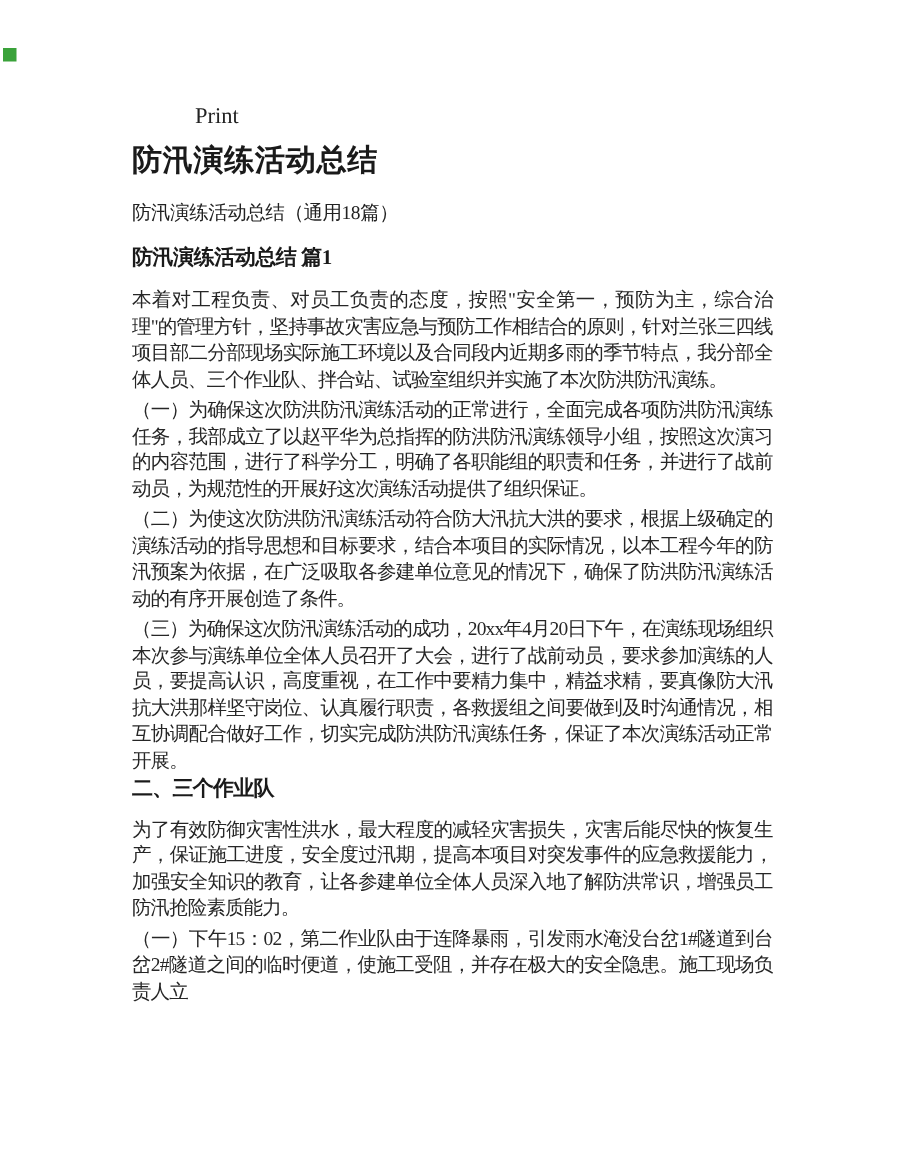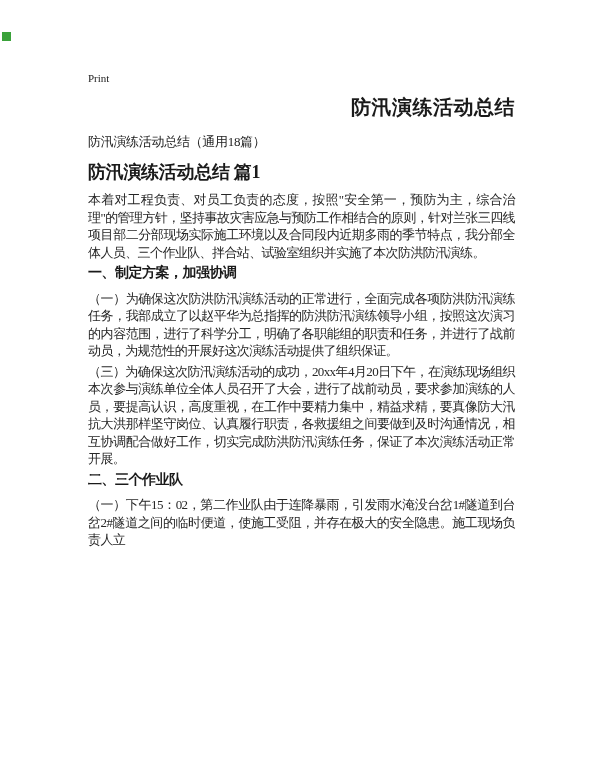--- a/index.html
+++ b/index.html
@@ -20,41 +20,42 @@
     left: 2px;
     top: 32px;
     width: 9px;
     height: 9px;
     background: #3aa23a;
   }
   .doc {
     padding: 70px 85px 0 88px;
   }
   .print-label {
-    font-size: 11px;
+    font-size: 15px;
     line-height: 16px;
     color: #222222;
+    margin-left: 42px;
   }
   .page-title {
     margin: 8px 0 0 0;
     font-size: 20px;
     line-height: 26px;
     font-weight: bold;
-    text-align: right;
+    text-align: left;
     color: #1a1a1a;
     letter-spacing: 0.5px;
   }
   .subtitle {
     margin: 13px 0 13px 0;
     font-size: 13px;
     line-height: 17.5px;
     letter-spacing: -0.3px;
   }
   .h-pian {
-    font-size: 18px;
+    font-size: 14px;
     line-height: 17.5px;
     font-weight: bold;
     margin: 9px 0 10px 0;
     letter-spacing: -0.3px;
     color: #1a1a1a;
   }
   .sec-h {
     font-size: 14px;
     line-height: 17.5px;
     font-weight: bold;
@@ -80,25 +81,26 @@
   <div class="print-label">Print</div>
 
   <h1 class="page-title">防汛演练活动总结</h1>
 
   <div class="subtitle">防汛演练活动总结（通用18篇）</div>
 
   <h2 class="h-pian">防汛演练活动总结 篇1</h2>
 
   <p class="para">本着对工程负责、对员工负责的态度，按照"安全第一，预防为主，综合治理"的管理方针，坚持事故灾害应急与预防工作相结合的原则，针对兰张三四线项目部二分部现场实际施工环境以及合同段内近期多雨的季节特点，我分部全体人员、三个作业队、拌合站、试验室组织并实施了本次防洪防汛演练。</p>
 
-  <h3 class="sec-h">一、制定方案，加强协调</h3>
 
   <p class="para">（一）为确保这次防洪防汛演练活动的正常进行，全面完成各项防洪防汛演练任务，我部成立了以赵平华为总指挥的防洪防汛演练领导小组，按照这次演习的内容范围，进行了科学分工，明确了各职能组的职责和任务，并进行了战前动员，为规范性的开展好这次演练活动提供了组织保证。</p>
 
+  <p class="para">（二）为使这次防洪防汛演练活动符合防大汛抗大洪的要求，根据上级确定的演练活动的指导思想和目标要求，结合本项目的实际情况，以本工程今年的防汛预案为依据，在广泛吸取各参建单位意见的情况下，确保了防洪防汛演练活动的有序开展创造了条件。</p>
 
   <p class="para">（三）为确保这次防汛演练活动的成功，20xx年4月20日下午，在演练现场组织本次参与演练单位全体人员召开了大会，进行了战前动员，要求参加演练的人员，要提高认识，高度重视，在工作中要精力集中，精益求精，要真像防大汛抗大洪那样坚守岗位、认真履行职责，各救援组之间要做到及时沟通情况，相互协调配合做好工作，切实完成防洪防汛演练任务，保证了本次演练活动正常开展。</p>
 
   <h3 class="sec-h">二、三个作业队</h3>
 
+  <p class="para">为了有效防御灾害性洪水，最大程度的减轻灾害损失，灾害后能尽快的恢复生产，保证施工进度，安全度过汛期，提高本项目对突发事件的应急救援能力，加强安全知识的教育，让各参建单位全体人员深入地了解防洪常识，增强员工防汛抢险素质能力。</p>
 
 
   <p class="para">（一）下午15：02，第二作业队由于连降暴雨，引发雨水淹没台岔1#隧道到台岔2#隧道之间的临时便道，使施工受阻，并存在极大的安全隐患。施工现场负责人立</p>
 </div>
 
 </body></html>

